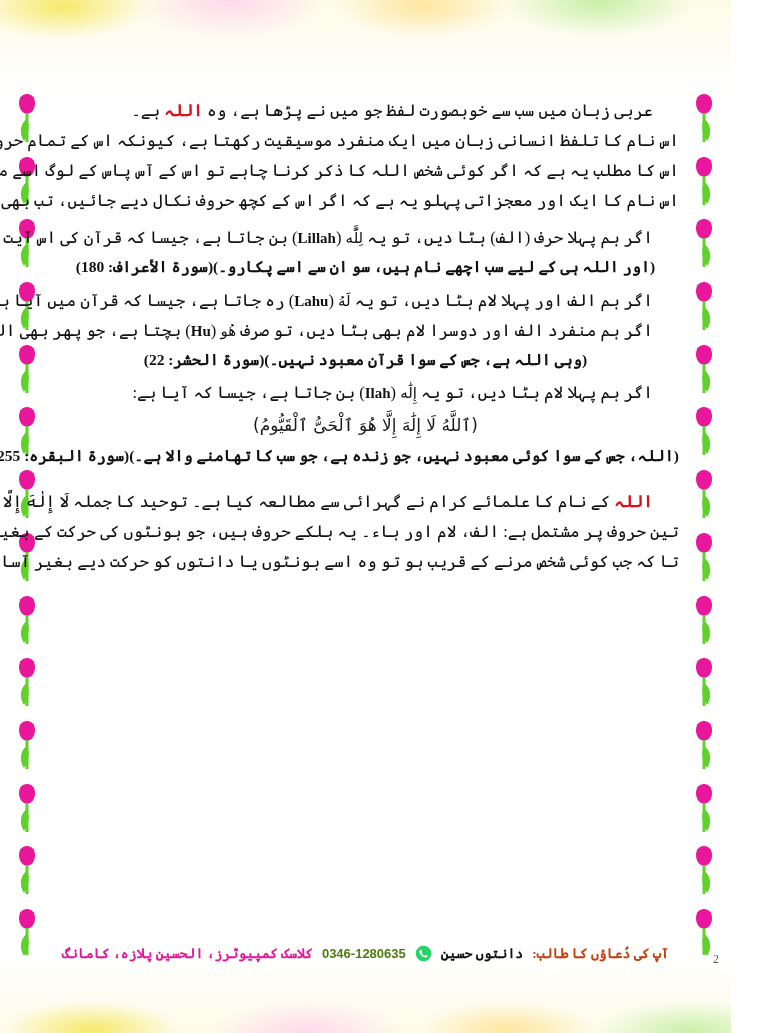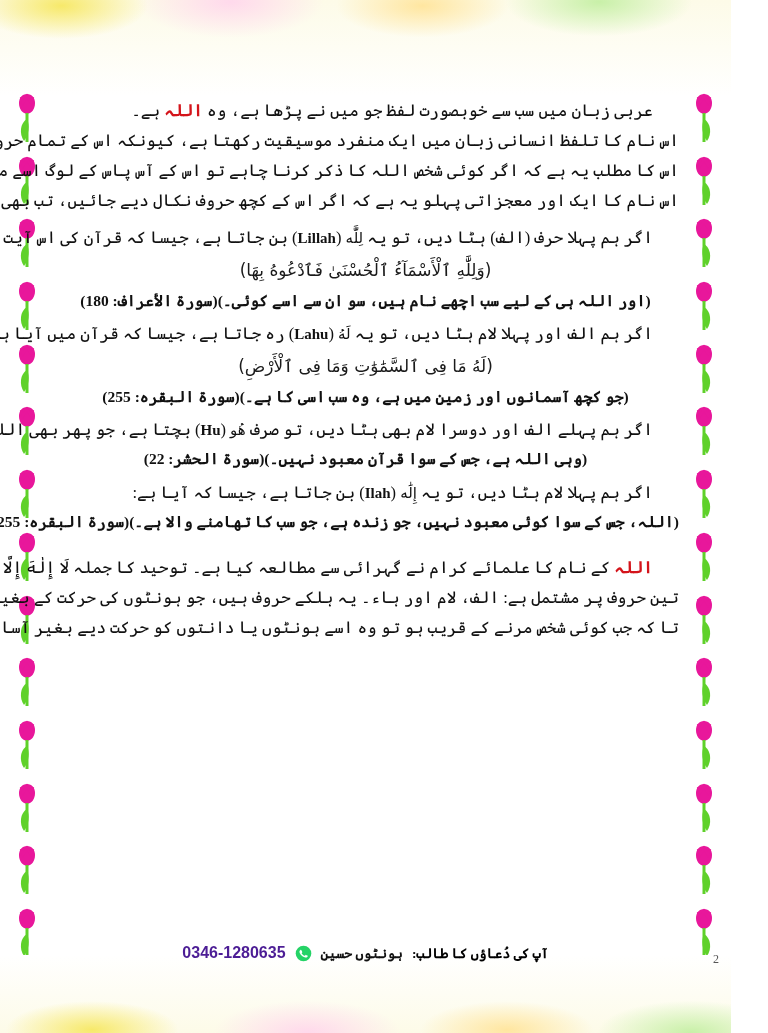--- a/index.html
+++ b/index.html
@@ -134,23 +134,23 @@
     display: flex;
     align-items: center;
     justify-content: center;
     gap: 9px;
     font-family: "Liberation Serif", "DejaVu Serif", serif;
     font-size: 13.5px;
     font-weight: bold;
     white-space: nowrap;
     z-index: 5;
   }
-  .footer-dua { color: #000000; }
+  .footer-dua { color: #c2410c; }
   .footer-name { color: #111111; }
-  .footer-phone { color: #4c1d95; font-family: "Liberation Sans", sans-serif; font-size: 16px; }
+  .footer-phone { color: #4d7c0f; font-family: "Liberation Sans", sans-serif; font-size: 13px; }
   .footer-shop { color: #e0189b; }
   .wa-icon { display: inline-block; width: 17px; height: 17px; vertical-align: middle; }
 
   .page-num {
     position: absolute;
     right: 12px;
     bottom: 66px;
     font-family: "Liberation Serif", serif;
     font-size: 12px;
     color: #555555;
@@ -462,50 +462,49 @@
 
     <p class="line indent"><span>عربی زبان میں سب سے خوبصورت لفظ جو میں نے پڑھا ہے، وہ </span><span class="accent">اللہ</span><span> ہے۔</span></p>
 
     <p class="line">اس نام کا تلفظ انسانی زبان میں ایک منفرد موسیقیت رکھتا ہے، کیونکہ اس کے تمام حروف حلق سے ادا ہوتے ہیں، نہ کہ ہونٹوں سے۔</p>
     <p class="line">اس کا مطلب یہ ہے کہ اگر کوئی شخص  اللہ  کا ذکر کرنا چاہے تو اس کے آس پاس کے لوگ اسے محسوس بھی نہیں کر سکتے۔</p>
     <p class="line">اس نام کا ایک اور معجزاتی پہلو یہ ہے کہ اگر اس کے کچھ حروف نکال دیے جائیں، تب بھی اس کا مطلب باقی رہتا ہے۔</p>
 
     <div class="spacer-sm"></div>
 
     <p class="line indent"><span>اگر ہم پہلا حرف (الف) ہٹا دیں، تو یہ  </span><span class="arabic-word">لِلَّٰه</span><span>  (</span><span class="translit">Lillah</span><span>) بن جاتا ہے، جیسا کہ قرآن کی اس آیت میں ہے:</span></p>
-    <p class="verse">(وَلِلَّٰهِ ٱلْأَسْمَآءُ ٱلْحُسْنَىٰ فَٱدْعُوهُ بِهَا)</p>
-    <p class="verse-meaning"><span>(اور اللہ ہی کے لیے سب اچھے نام ہیں، سو ان سے اسے کوئی۔)</span><span class="ref">(سورۃ الأعراف: 180)</span></p>
+    <p class="verse-meaning"><span>(اور اللہ ہی کے لیے سب اچھے نام ہیں، سو ان سے اسے پکارو۔)</span><span class="ref">(سورۃ الأعراف: 180)</span></p>
 
     <p class="line indent"><span>اگر ہم الف اور پہلا لام ہٹا دیں، تو یہ  </span><span class="arabic-word">لَهُ</span><span>  (</span><span class="translit">Lahu</span><span>) رہ جاتا ہے، جیسا کہ قرآن میں آیا ہے:</span></p>
-    <p class="verse">(لَهُ مَا فِى ٱلسَّمَٰوَٰتِ وَمَا فِى ٱلْأَرْضِ)</p>
-    <p class="verse-meaning"><span>(جو کچھ آسمانوں اور زمین میں ہے، وہ سب اسی کا ہے۔)</span><span class="ref">(سورۃ البقرہ: 255)</span></p>
-
-    <p class="line indent"><span>اگر ہم پہلے الف اور دوسرا لام بھی ہٹا دیں، تو صرف </span><span class="arabic-word">هُو</span><span>  (</span><span class="translit">Hu</span><span>) بچتا ہے، جو پھر بھی اللہ کی طرف اشارہ کرتا ہے، جیسا کہ یہ ذکر ہے:</span></p>
+
+    <p class="line indent"><span>اگر ہم منفرد الف اور دوسرا لام بھی ہٹا دیں، تو صرف </span><span class="arabic-word">هُو</span><span>  (</span><span class="translit">Hu</span><span>) بچتا ہے، جو پھر بھی اللہ کی طرف اشارہ کرتا ہے، جیسا کہ یہ ذکر ہے:</span></p>
     <p class="verse-meaning"><span>(وہی اللہ ہے، جس کے سوا قرآن معبود نہیں۔)</span><span class="ref">(سورۃ الحشر: 22)</span></p>
 
     <p class="line indent"><span>اگر ہم پہلا لام ہٹا دیں، تو یہ </span><span class="arabic-word">إِلَٰه</span><span> (</span><span class="translit">Ilah</span><span>) بن جاتا ہے، جیسا کہ آیا ہے:</span></p>
+    <p class="verse">(ٱللَّهُ لَا إِلَٰهَ إِلَّا هُوَ ٱلْحَىُّ ٱلْقَيُّومُ)</p>
     <p class="verse-meaning"><span>(اللہ، جس کے سوا کوئی معبود نہیں، جو زندہ ہے، جو سب کا تھامنے والا ہے۔)</span><span class="ref">(سورۃ البقرہ: 255)</span></p>
 
     <div class="spacer-md"></div>
 
     <p class="line indent"><span class="accent">اللہ</span><span> کے نام کا علمائے کرام نے گہرائی سے مطالعہ کیا ہے۔ توحید کا جملہ  لَا إِلٰهَ إِلَّا ٱللّٰه   (اللہ کے سوا کوئی معبود نہیں)</span></p>
     <p class="line">تین حروف پر مشتمل ہے: الف، لام اور ہاء۔ یہ ہلکے حروف ہیں، جو ہونٹوں کی حرکت کے بغیر ادا کیے جا سکتے ہیں۔</p>
     <p class="line">تا کہ جب کوئی شخص مرنے کے قریب ہو تو وہ اسے ہونٹوں یا دانتوں کو حرکت دیے بغیر آسانی سے ادا کر سکے۔”</p>
   </div>
 
   <div class="footer-strip">
     <span class="footer-dua">آپ کی دُعاؤں کا طالب:</span>
-    <span class="footer-name">ہونٹوں حسین</span>
+    <span class="footer-name">دانتوں حسین</span>
     <span class="wa-icon">
       <svg viewBox="0 0 24 24" width="17" height="17">
           <circle cx="12" cy="12" r="11" fill="#25d366"></circle>
           <path d="M8.3 6.8c-.3 0-.7.1-1 .5-.4.4-1 1-1 2.4s1 2.8 1.2 3c.1.2 2 3.1 4.9 4.3 2.4 1 2.9.8 3.4.8.5-.1 1.6-.7 1.9-1.3.2-.6.2-1.2.2-1.3-.1-.1-.3-.2-.6-.3-.3-.1-1.6-.8-1.9-.9-.3-.1-.4-.1-.6.1-.2.3-.7.9-.8 1.1-.2.2-.3.2-.6.1-.3-.2-1.2-.5-2.3-1.4-.9-.8-1.4-1.7-1.6-2-.2-.3 0-.5.1-.6l.4-.5c.1-.2.2-.3.3-.5 0-.2 0-.4-.1-.5 0-.2-.6-1.5-.8-2-.2-.5-.4-.5-.6-.5h-.5Z" fill="#ffffff"></path>
         </svg>
     </span>
     <span class="footer-phone">0346-1280635</span>
+    <span class="footer-shop">کلاسک کمپیوٹرز، الحسین پلازہ، کامانگ</span>
   </div>
 
   <div class="page-num">2</div>
 
   <div class="floral-band bottom">
     <div class="band-bg-bottom"></div>
     <svg width="768" height="78" viewBox="0 0 768 78">
       <g>
         <g id="cluster-b">
 

